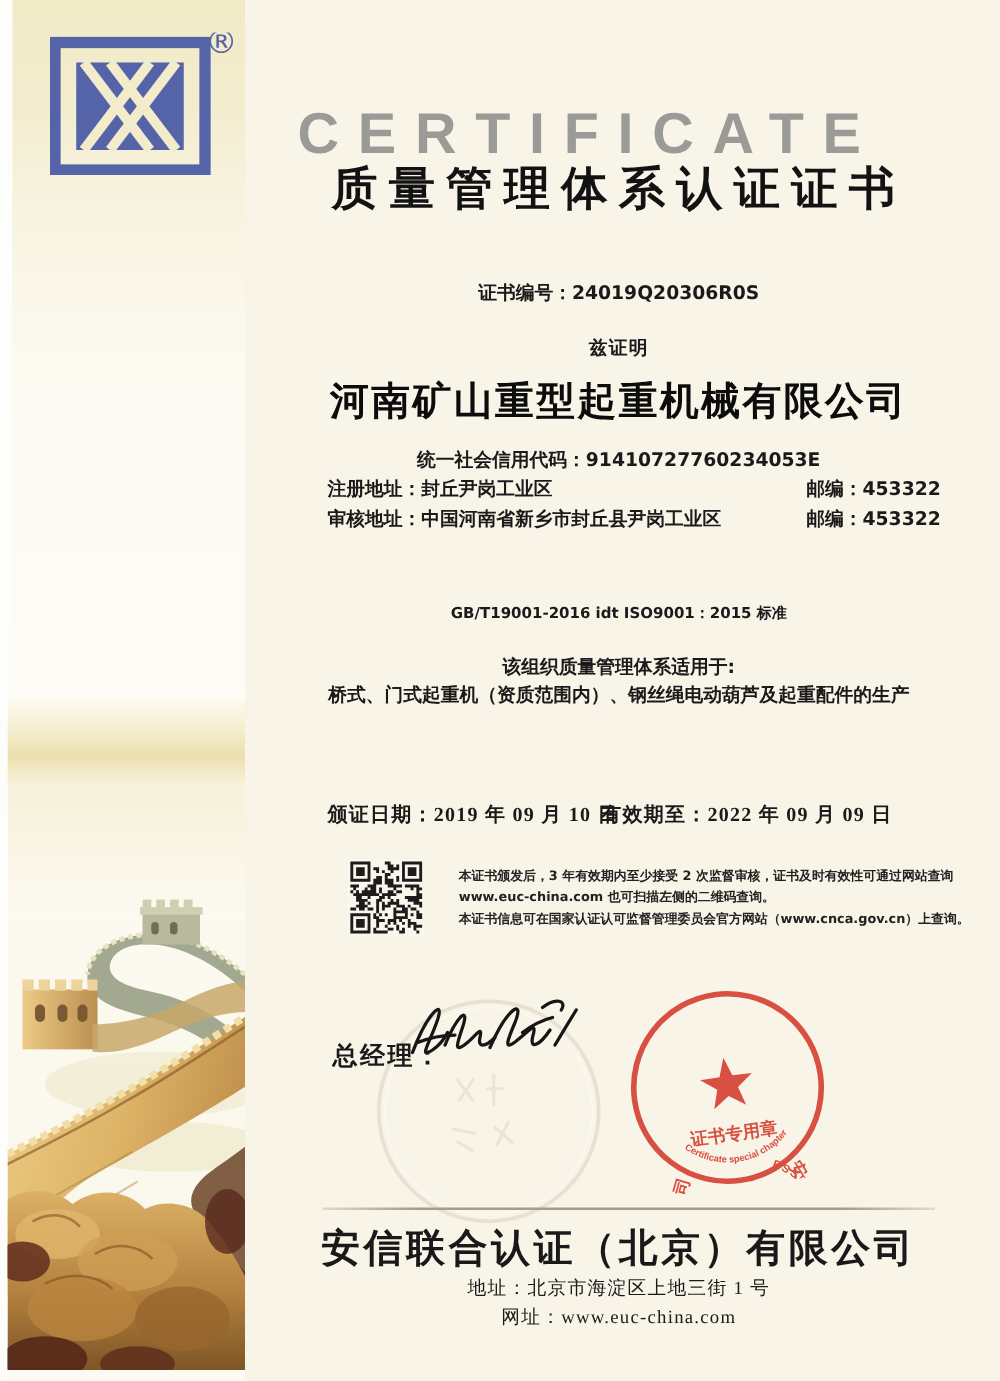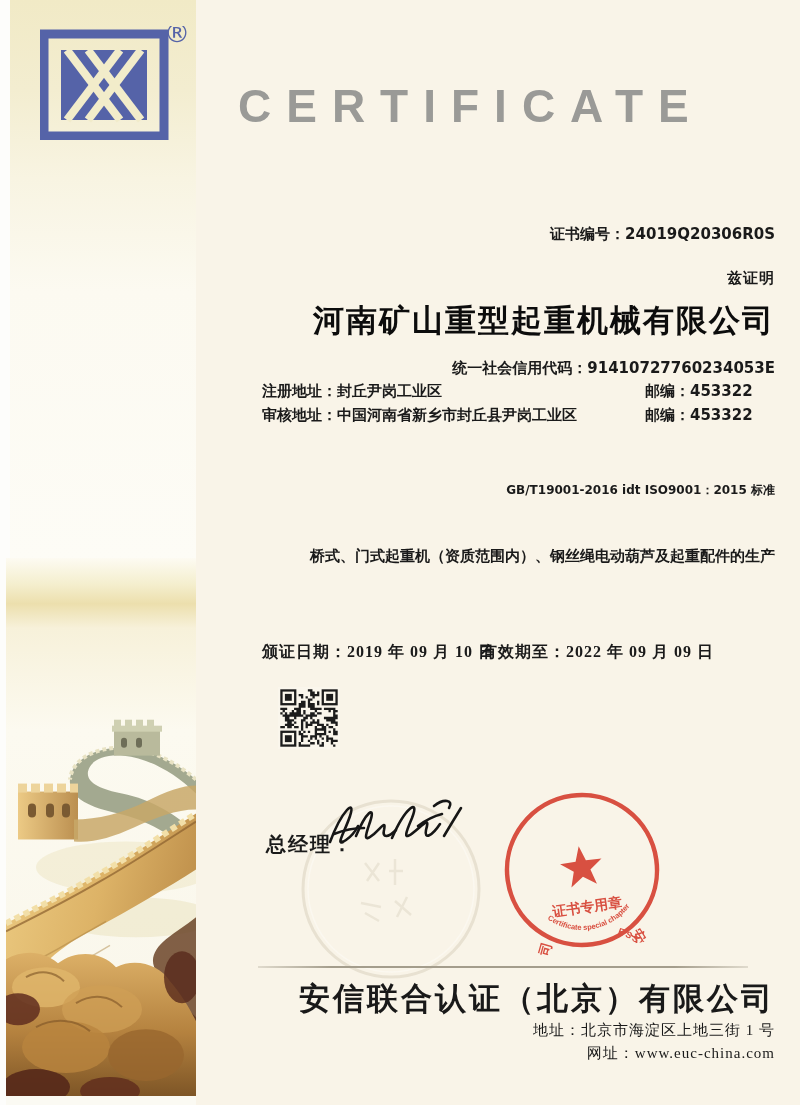--- a/index.html
+++ b/index.html
@@ -25,21 +25,21 @@
     position:absolute; left:238px; top:46px; width:545px;
     font-family:"Liberation Sans","DejaVu Sans",sans-serif;
     font-size:46px; font-weight:700; color:#9a9a97; letter-spacing:15px; white-space:nowrap;margin-top:33px;
   }
   .title-zh {
     position:absolute; left:220px; top:126px; width:550px; text-align:center;
     font-family:"Liberation Serif","DejaVu Serif",serif;
     font-size:37px; font-weight:700; color:#121212; letter-spacing:9px; white-space:nowrap;
   }
 
-  .center-col { position:absolute; left:215px; width:560px; text-align:right; white-space:nowrap; }
+  .center-col { position:absolute; left:215px; width:560px; text-align:center; white-space:nowrap; }
   .b15 { font-size:15px; font-weight:700; }
   .cert-no   { top:225px; }
   .certify   { top:269px; font-size:15px; font-weight:700; letter-spacing:1px; }
   .company   {
     top:300px; font-family:"Liberation Serif","DejaVu Serif",serif;
     font-size:31px; font-weight:700; letter-spacing:2px; color:#0c0c0c;
   }
   .credit    { top:359px; }
   .conform   { top:440px; font-size:16px; font-weight:700; }
   .standard  { top:482px; font-size:12px; font-weight:700; }
@@ -183,20 +183,21 @@
         <line x1="27" y1="24" x2="80" y2="94"></line>
         <line x1="80" y1="24" x2="27" y2="94"></line>
         <line x1="48" y1="24" x2="101" y2="94"></line>
         <line x1="101" y1="24" x2="48" y2="94"></line>
       </g>
       <text x="137" y="16" text-anchor="middle" font-size="26" fill="#5563a8">®</text>
     </svg>
   </div>
 
   <div class="title-en">CERTIFICATE</div>
+  <div class="title-zh">质量管理体系认证证书</div>
 
   <div class="center-col cert-no b15">
     <span>证书编号：</span><span>24019Q20306R0S</span>
   </div>
 
   <div class="center-col certify">兹证明</div>
 
   <div class="center-col company">河南矿山重型起重机械有限公司</div>
 
   <div class="center-col credit b15">
@@ -206,20 +207,21 @@
   <div class="addr-row addr-1">
     <span>注册地址：</span><span>封丘尹岗工业区</span>
     <span class="zip"><span>邮编：</span><span>453322</span></span>
   </div>
   <div class="addr-row addr-2">
     <span>审核地址：</span><span>中国河南省新乡市封丘县尹岗工业区</span>
     <span class="zip"><span>邮编：</span><span>453322</span></span>
   </div>
 
   <div class="center-col standard">GB/T19001-2016 idt ISO9001：2015 标准</div>
+  <div class="center-col scope-intro b15">该组织质量管理体系适用于:</div>
   <div class="center-col scope b15">桥式、门式起重机（资质范围内）、钢丝绳电动葫芦及起重配件的生产</div>
 
   <div class="dates-row">
     <span><span>颁证日期：</span><span>2019 年 09 月 10 日</span></span>
     <span class="valid"><span>有效期至：</span><span>2022 年 09 月 09 日</span></span>
   </div>
 
   <div class="qr-wrap">
     <svg id="qr-svg" viewBox="-1 -1 27 27">
       <rect x="-1" y="-1" width="27" height="27" fill="#faf6ec"></rect>
@@ -229,20 +231,25 @@
         <path d="M2 2h3v3h-3z" fill="#1c1c1c"></path>
         <path d="M18 0h7v7h-7z" fill="#1c1c1c"></path>
         <path d="M19 1h5v5h-5z" fill="#faf6ec"></path>
         <path d="M20 2h3v3h-3z" fill="#1c1c1c"></path>
         <path d="M0 18h7v7h-7z" fill="#1c1c1c"></path>
         <path d="M1 19h5v5h-5z" fill="#faf6ec"></path>
         <path d="M2 20h3v3h-3z" fill="#1c1c1c"></path>
       </svg>
   </div>
 
+  <div class="notice">
+    <div>本证书颁发后，3 年有效期内至少接受 2 次监督审核，证书及时有效性可通过网站查询</div>
+    <div>www.euc-china.com 也可扫描左侧的二维码查询。</div>
+    <div>本证书信息可在国家认证认可监督管理委员会官方网站（www.cnca.gov.cn）上查询。</div>
+  </div>
 
   <svg class="emboss" viewBox="0 0 192 192">
     <circle cx="96" cy="96" r="88" fill="none" stroke="rgba(186,176,150,0.5)" stroke-width="3"></circle>
     <circle cx="96" cy="96" r="83" fill="none" stroke="rgba(255,255,255,0.6)" stroke-width="1.5"></circle>
     <g stroke="rgba(186,176,150,0.4)" stroke-width="2.5" fill="none">
       <path d="M70,70 l14,18 M84,70 l-12,18 M100,66 l0,26 M94,78 l14,0"></path>
       <path d="M66,110 l20,4 M70,120 l14,8 M100,108 l16,14 M112,104 l-10,20"></path>
     </g>
   </svg>
 

